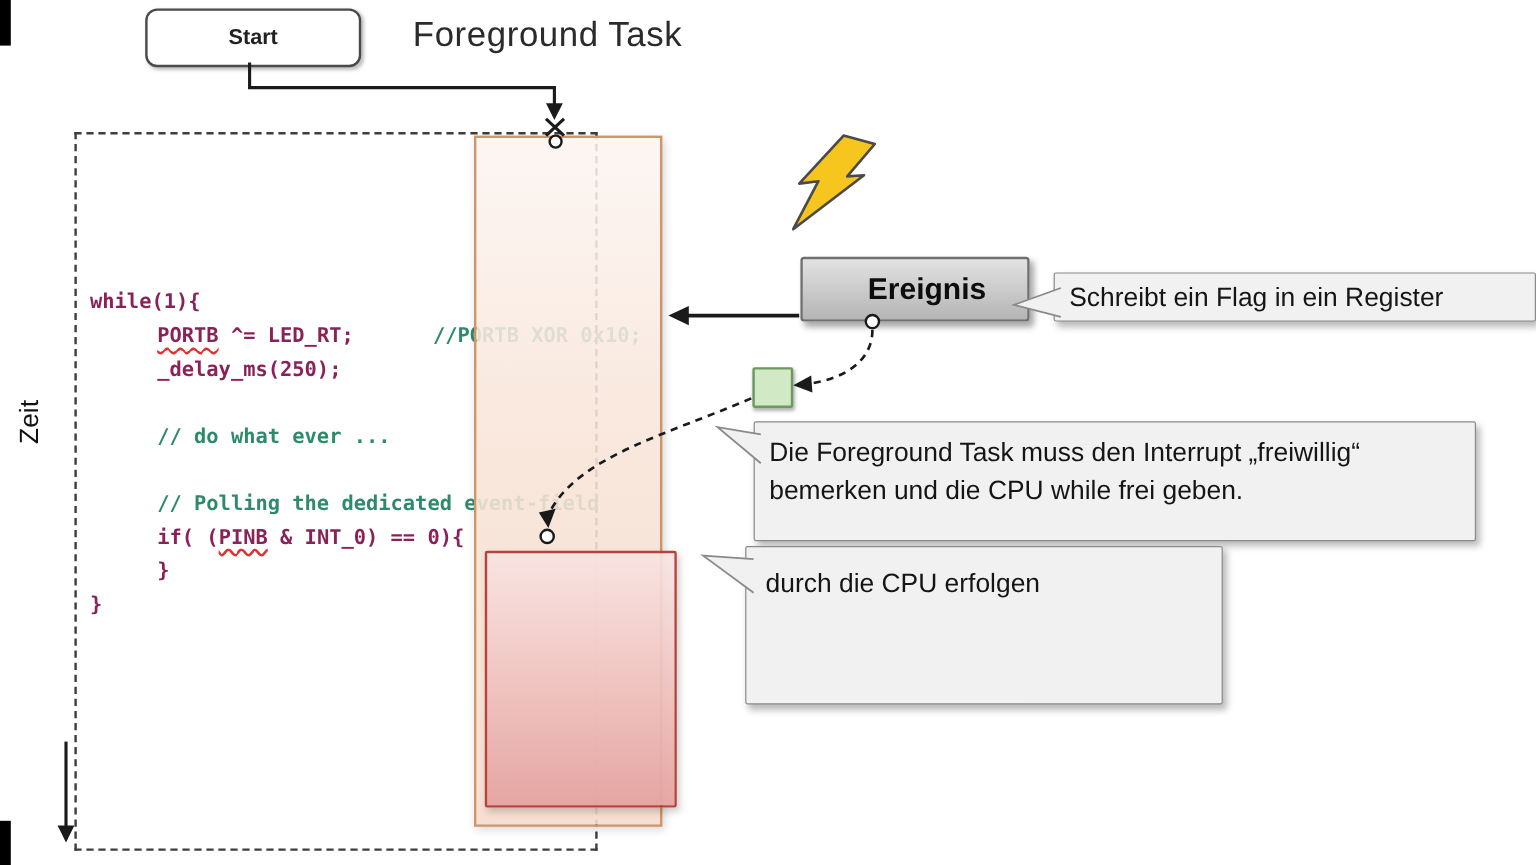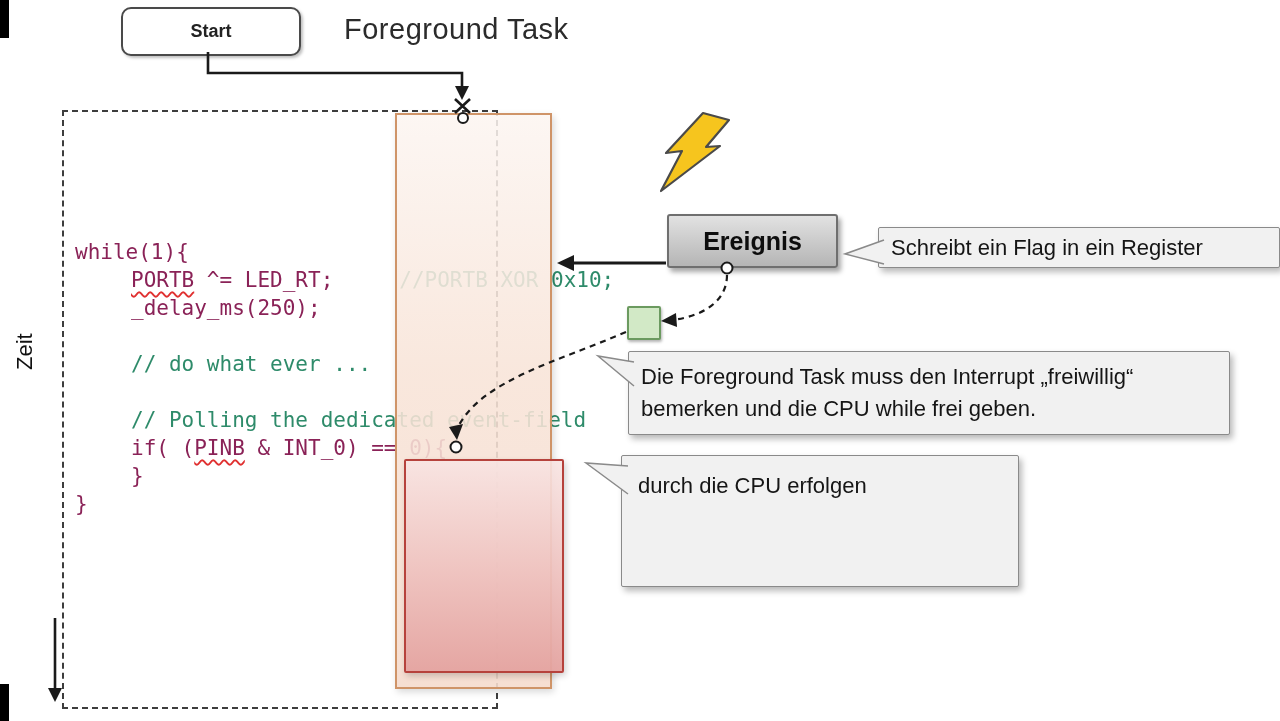--- a/index.html
+++ b/index.html
@@ -37,21 +37,21 @@
     border:2px dashed #3d3d3d;
     z-index:1;
   }
 
   
   .code-block{
     left:75px;top:238px;z-index:2;
   }
   .code-line{
     white-space:pre;font-family:"DejaVu Sans Mono",monospace;
-    font-weight:400;font-size:21px;line-height:28px;color:#8a2257;height:28px;
+    font-weight:700;font-size:17px;line-height:28px;color:#8a2257;height:28px;
   }
   .ind1{padding-left:56px;}
   .ind2{padding-left:112px;}
   .cm{color:#2e8b6a;}
   .cm-offset{margin-left:66px;}
   .wavy{
     text-decoration-line:underline;text-decoration-style:wavy;
     text-decoration-color:#e03030;text-decoration-thickness:2px;text-underline-offset:4px;
   }
 
@@ -75,20 +75,21 @@
 
   
   .ereignis-box{
     left:667px;top:214px;width:167px;height:50px;
     background:linear-gradient(180deg,#e2e2e2 0%,#c9c9c9 55%,#b5b5b5 100%);
     border:2px solid #6f6f6f;border-radius:3px;
     box-shadow:3px 4px 5px rgba(0,0,0,.35);
     display:flex;align-items:center;justify-content:center;
     font-size:25px;font-weight:700;color:#0d0d0d;
     z-index:4;
+    padding-left:20px;
   }
 
   
   .event-flag{
     left:627px;top:306px;width:30px;height:30px;
     background:#d2e9c6;border:2px solid #6b9a5f;border-radius:2px;
     box-shadow:1px 2px 3px rgba(0,0,0,.3);
     z-index:5;
   }
 
@@ -96,21 +97,21 @@
   .bubble{
     background:#f1f1f1;border:1.5px solid #8a8a8a;border-radius:2px;
     box-shadow:3px 4px 6px rgba(0,0,0,.28);
     color:#151515;font-size:22px;z-index:4;
   }
   .bubble-flag{
     left:878px;top:227px;width:402px;height:41px;
     display:flex;align-items:center;padding-left:12px;box-sizing:border-box;
   }
   .bubble-voluntary{
-    left:628px;top:351px;width:602px;height:84px;
+    left:628px;top:351px;width:602px;height:100px;
     padding:9px 0 0 12px;box-sizing:border-box;line-height:32px;
   }
   .bubble-handling{
     left:621px;top:455px;width:398px;height:132px;
     padding:12px 0 0 16px;box-sizing:border-box;line-height:35px;
   }
 
   svg.overlay{
     position:absolute;left:0;top:0;width:1280px;height:721px;
     z-index:6;pointer-events:none;

